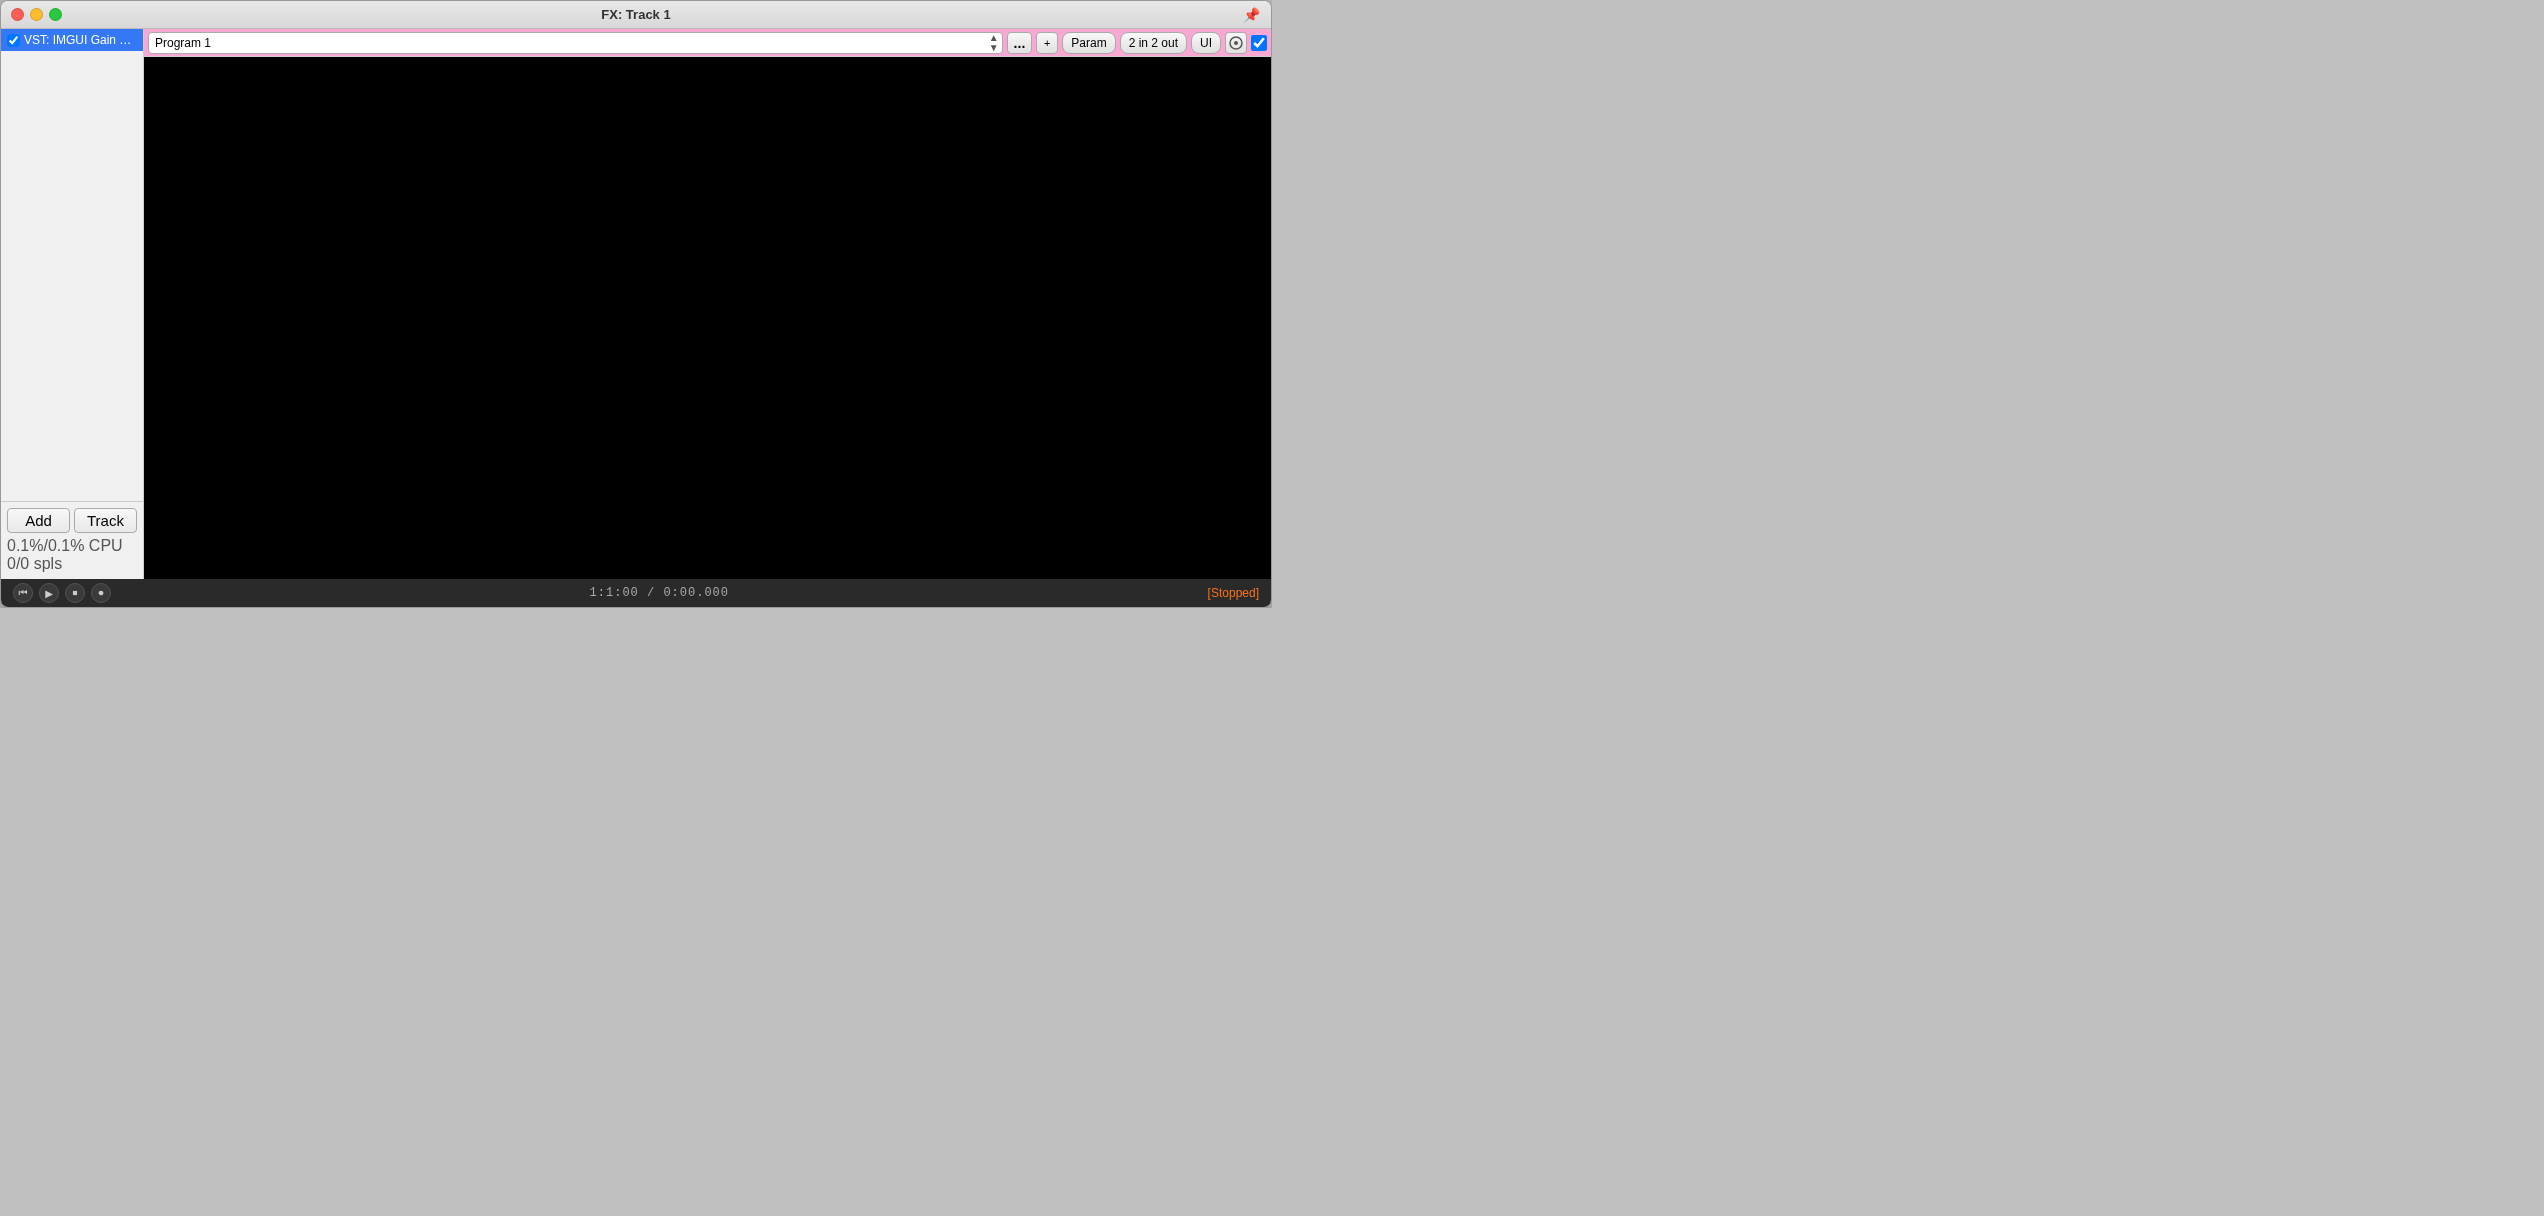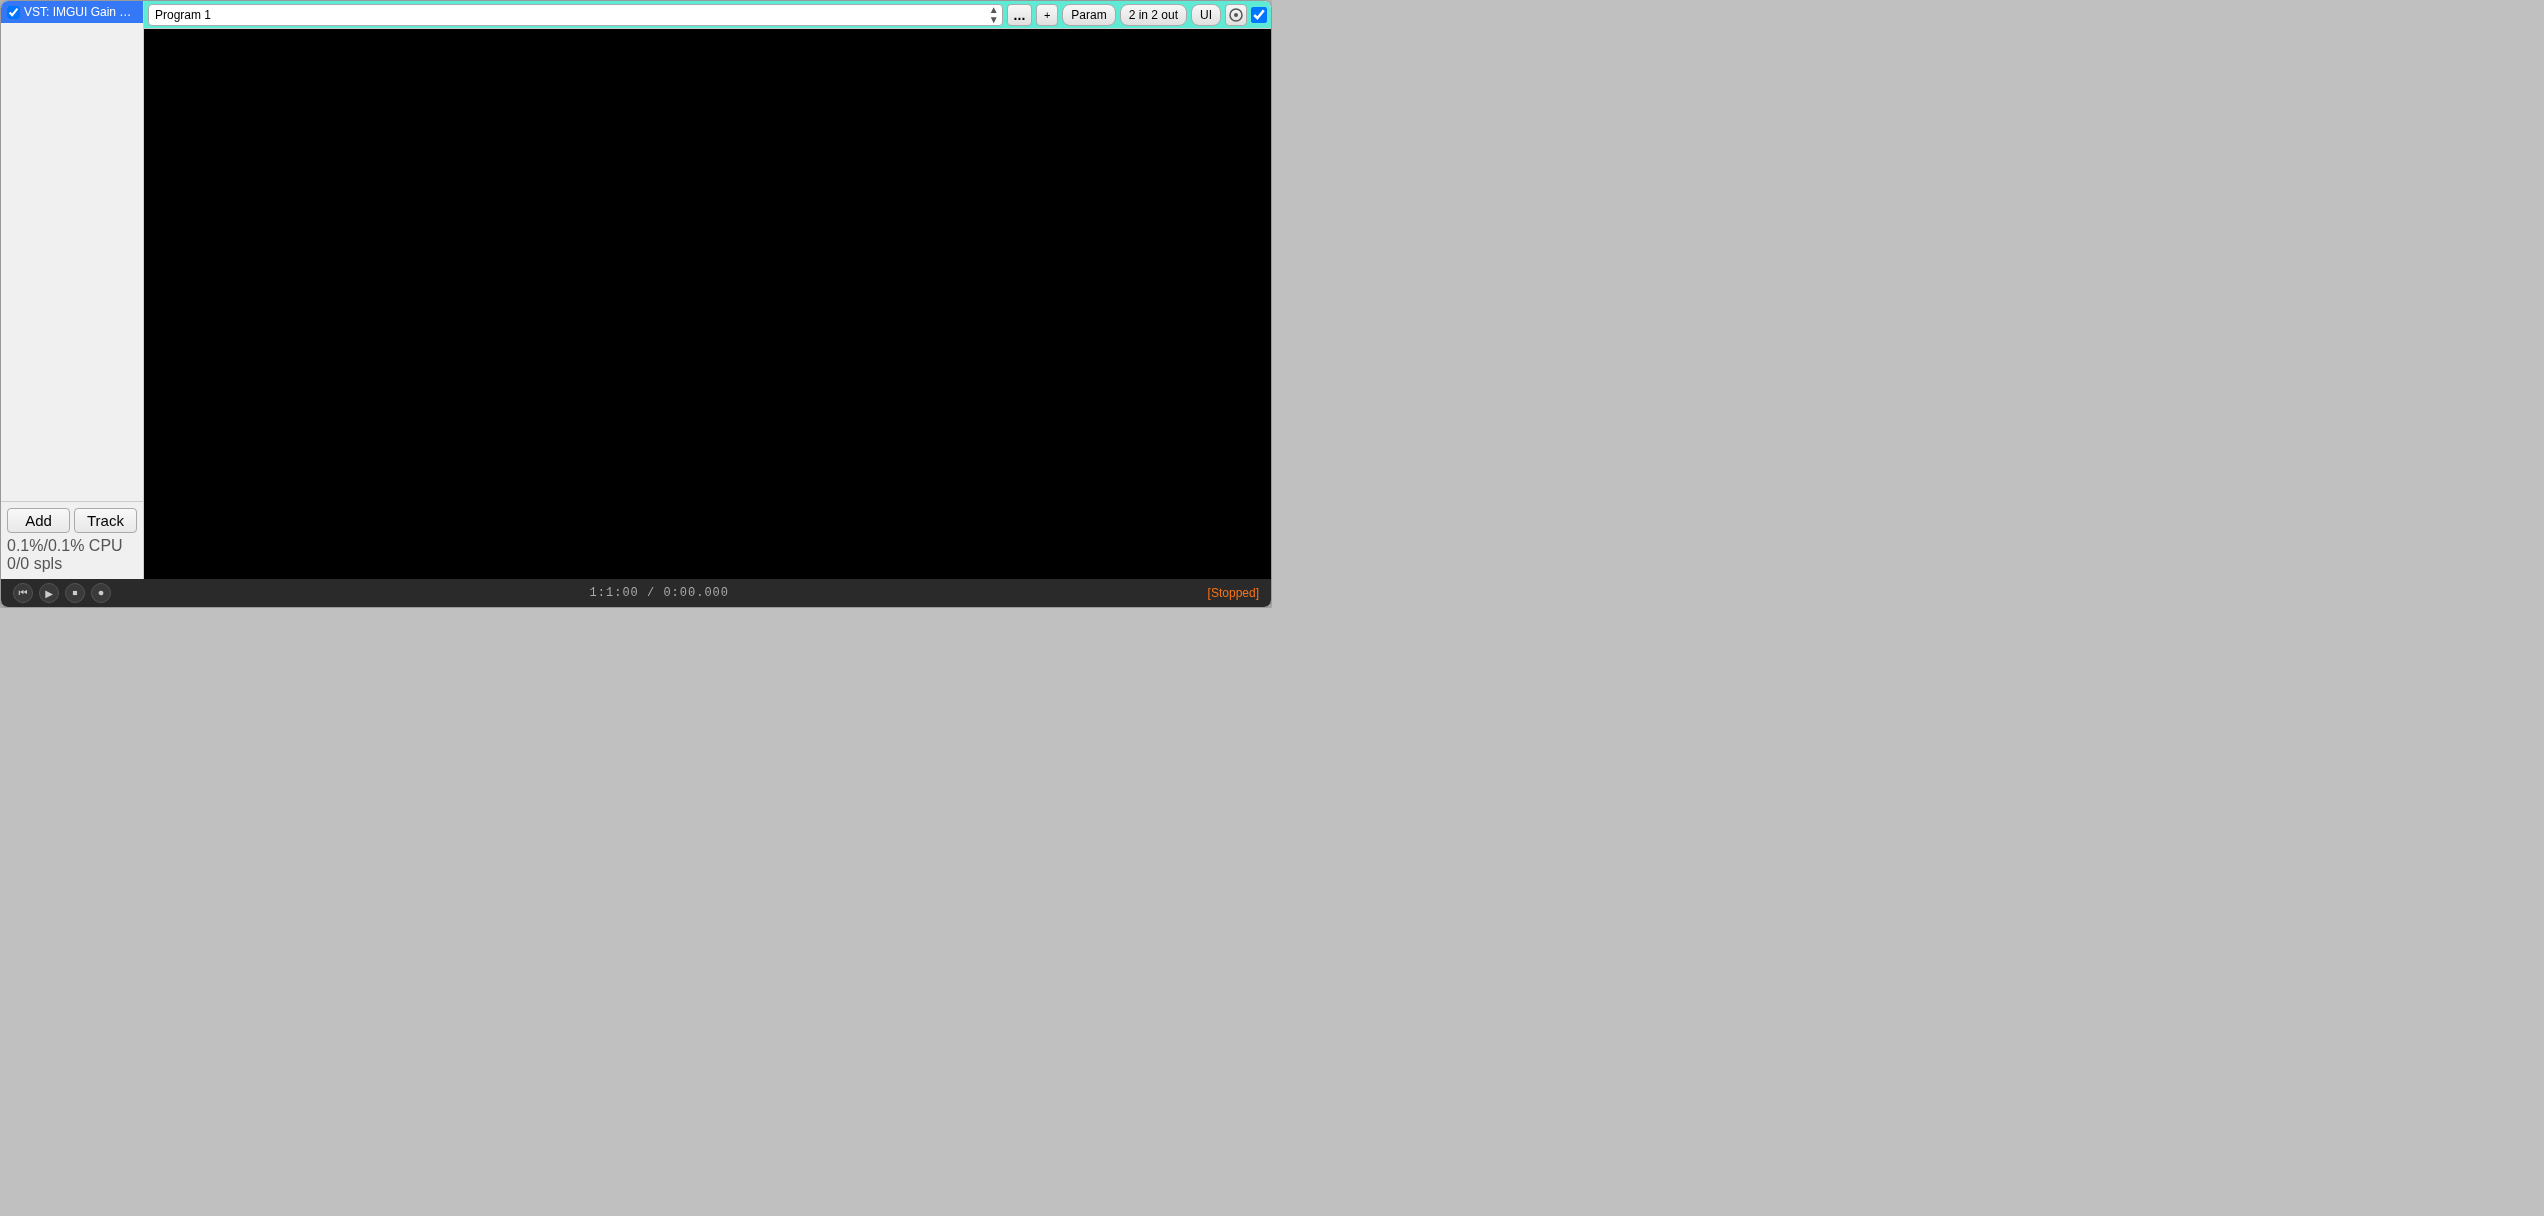--- a/index.html
+++ b/index.html
@@ -157,21 +157,21 @@
     .fx-panel {
       flex: 1;
       display: flex;
       flex-direction: column;
       background: #f0f0f0;
     }
 
     
     .fx-toolbar {
       height: 28px;
-      background: #5eead4;
+      background: #f9a8d4;
       border-bottom: 1px solid #ccc;
       display: flex;
       align-items: center;
       padding: 2px 4px;
       gap: 4px;
       flex-shrink: 0;
     }
 
     .program-select-container {
       flex: 1;
@@ -296,20 +296,29 @@
       line-height: 1;
       display: flex;
       align-items: center;
     }
   </style>
 </head>
 <body>
 
 <div class="window">
 
+  <div class="title-bar">
+    <div class="title-bar-buttons">
+      <div class="traffic-light close"></div>
+      <div class="traffic-light minimize"></div>
+      <div class="traffic-light maximize"></div>
+    </div>
+    <span class="title-bar-title">FX: Track 1</span>
+    <button class="pin-button">📌</button>
+  </div>
 
   <div class="main-content">
 
     <div class="sidebar">
       <div class="plugin-list">
         <div class="plugin-item selected">
           <input type="checkbox" class="plugin-checkbox" checked="" style="">
           <span class="plugin-label">VST: IMGUI Gain Effect in Rust (DGr</span>
         </div>
       </div>

